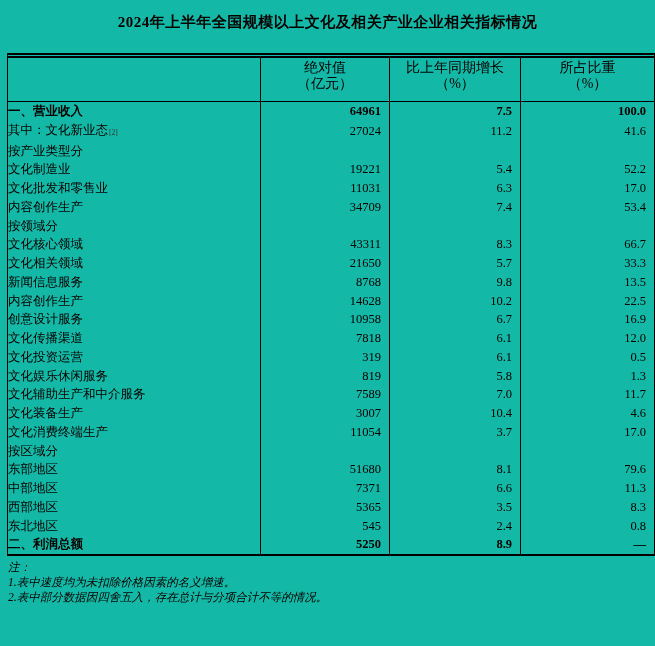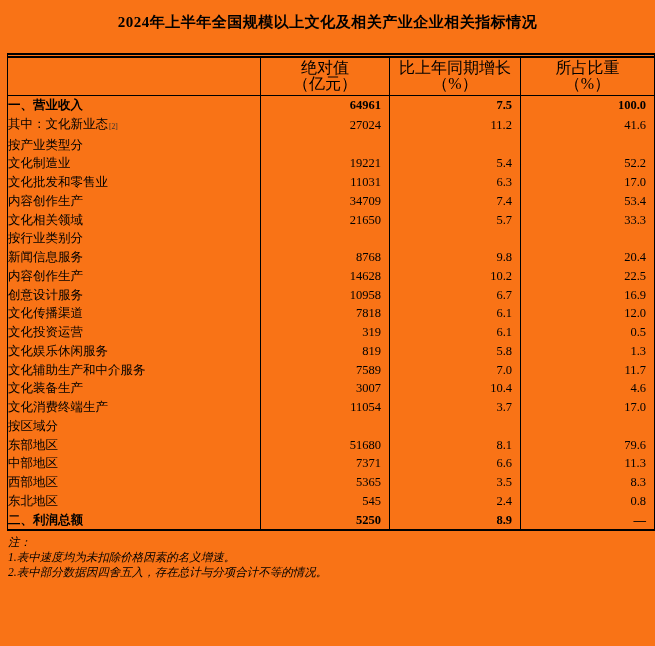--- a/index.html
+++ b/index.html
@@ -1,20 +1,20 @@
 <!DOCTYPE html>
 <html><head>
 <meta charset="utf-8">
 <style>
   html, body { margin: 0; padding: 0; background: #ffffff; }
   .page {
     position: relative;
     width: 655px;
     height: 646px;
-    background: #f97316;
+    background: #14b8a6;
     color: #000;
     font-family: "Liberation Serif", "DejaVu Serif", serif;
     overflow: hidden;
   }
   .title {
     margin: 0;
     padding-top: 13px;
     text-align: center;
     font-size: 15px;
     font-weight: bold;
@@ -27,25 +27,25 @@
     table-layout: fixed;
     width: 646px;
     margin: 21px 0 0 7px;
     border-top: 5px double #000;
     border-bottom: 2px solid #000;
     border-left: 1.3px solid #000;
     border-right: 1.3px solid #000;
   }
   table.indicators th {
     font-weight: normal;
-    font-size: 16px;
+    font-size: 14px;
     line-height: 16px;
     text-align: center;
     vertical-align: middle;
-    padding: 2px 0 3px 0;
+    padding: 2px 0 9px 0;
     border-bottom: 1.5px solid #000;
     border-left: 1.3px solid #000;
     height: 32px;
   }
   table.indicators th.first { border-left: none; }
   table.indicators td {
     font-size: 12.5px;
     height: 18.75px;
     line-height: 18.75px;
     padding: 0;
@@ -139,36 +139,42 @@
           <td class="c-num">6.3</td>
           <td class="c-num">17.0</td>
         </tr>
         <tr>
           <td class="c-label indent-1">内容创作生产</td>
           <td class="c-num">34709</td>
           <td class="c-num">7.4</td>
           <td class="c-num">53.4</td>
         </tr>
         <tr>
+          <td class="c-label indent-0">按领域分</td>
+          <td class="c-num"></td>
+          <td class="c-num"></td>
+          <td class="c-num"></td>
+        </tr>
+        <tr>
+          <td class="c-label indent-1">文化核心领域</td>
+          <td class="c-num">43311</td>
+          <td class="c-num">8.3</td>
+          <td class="c-num">66.7</td>
+        </tr>
+        <tr>
           <td class="c-label indent-1">文化相关领域</td>
           <td class="c-num">21650</td>
           <td class="c-num">5.7</td>
           <td class="c-num">33.3</td>
         </tr>
         <tr>
-          <td class="c-label indent-0">按行业类别分</td>
-          <td class="c-num"></td>
-          <td class="c-num"></td>
-          <td class="c-num"></td>
-        </tr>
-        <tr>
           <td class="c-label indent-1">新闻信息服务</td>
           <td class="c-num">8768</td>
           <td class="c-num">9.8</td>
-          <td class="c-num">20.4</td>
+          <td class="c-num">13.5</td>
         </tr>
         <tr>
           <td class="c-label indent-1">内容创作生产</td>
           <td class="c-num">14628</td>
           <td class="c-num">10.2</td>
           <td class="c-num">22.5</td>
         </tr>
         <tr>
           <td class="c-label indent-1">创意设计服务</td>
           <td class="c-num">10958</td>

